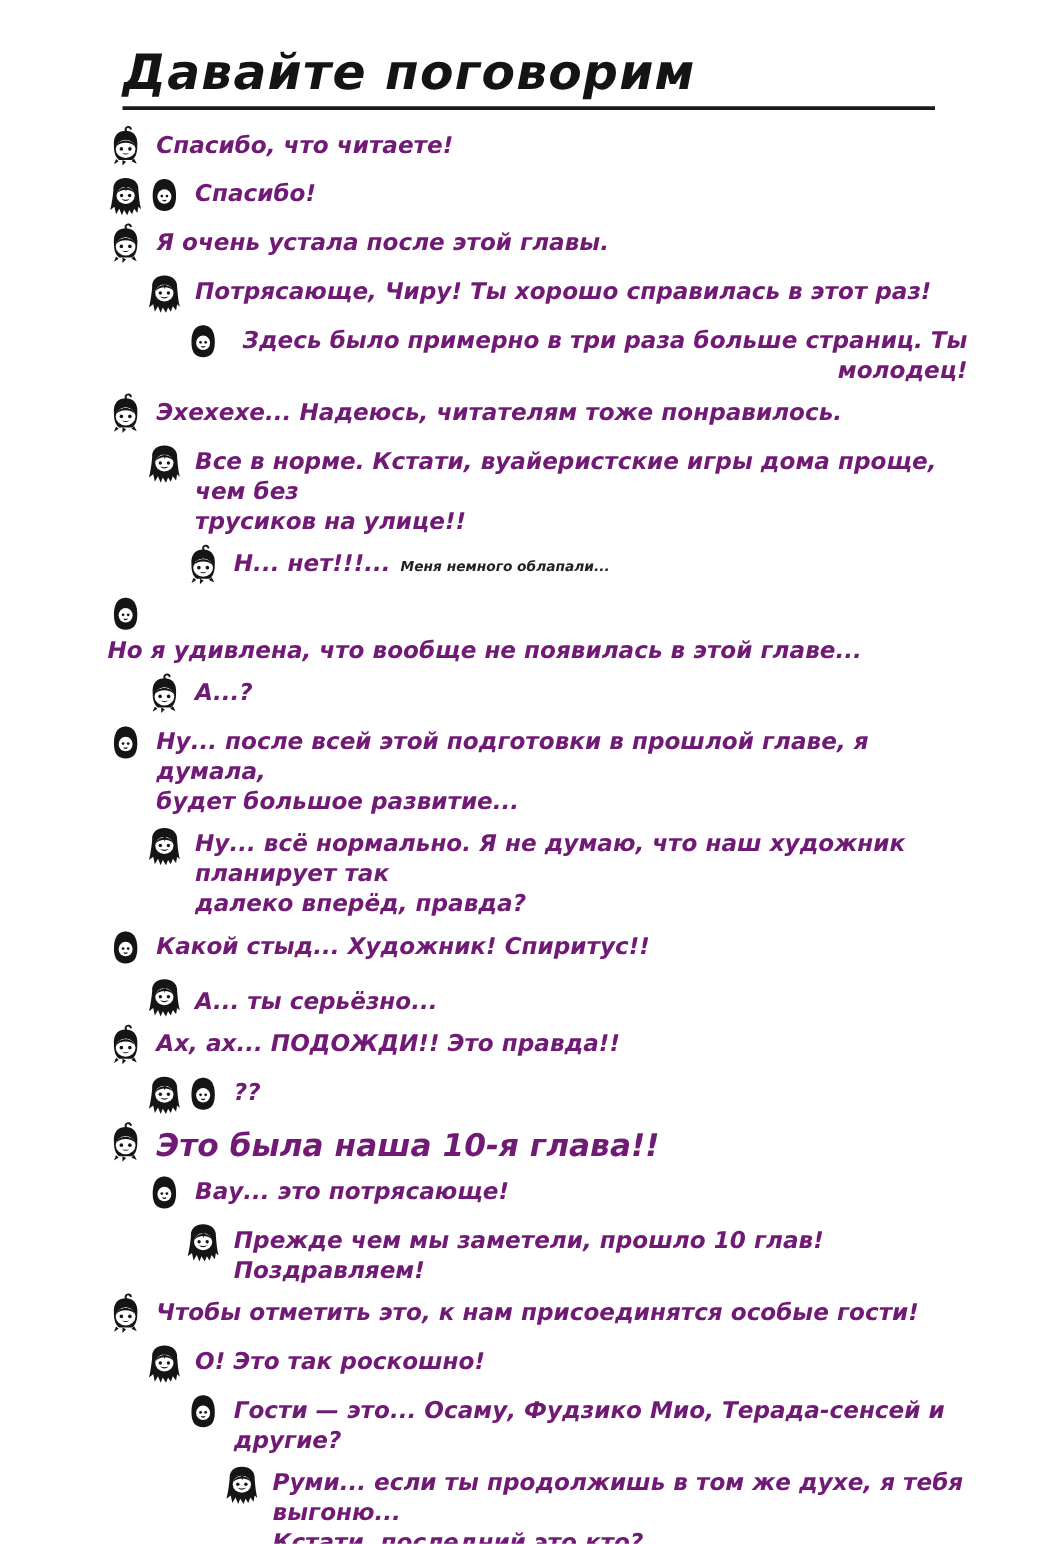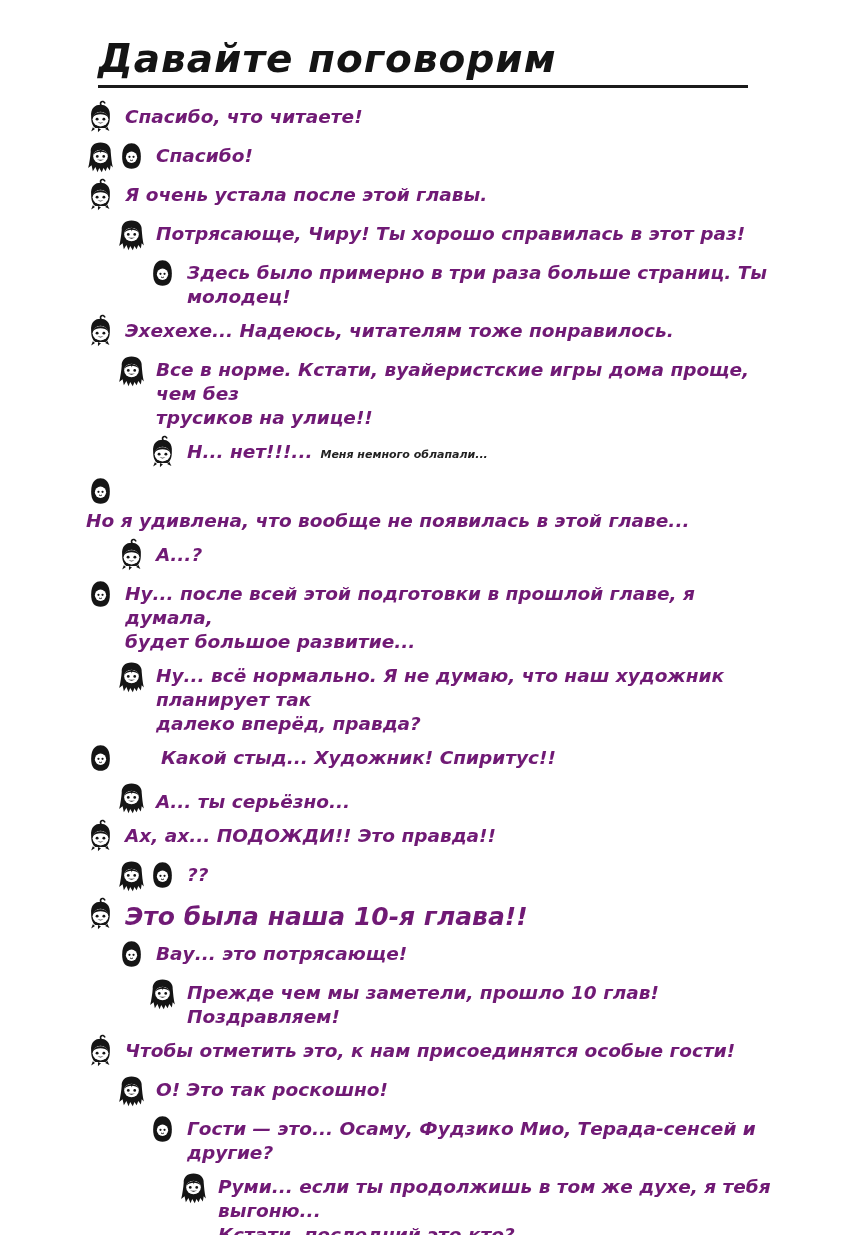--- a/index.html
+++ b/index.html
@@ -123,21 +123,21 @@
     <span class="text-wrap"><span class="text">Я очень устала после этой главы.</span></span>
   </div>
       <div class="row" style="margin-left: 31px;">
     <span class="faces">
           <svg class="face" viewBox="0 0 34 40">
             <use href="#face-saki" xlink:href="#face-saki"></use>
           </svg>
         </span>
     <span class="text-wrap"><span class="text">Потрясающе, Чиру! Ты хорошо справилась в этот раз!</span></span>
   </div>
-      <div class="row" style="margin-left: 62px;">
+      <div class="row" style="margin-left: 62px; text-align: right;">
     <span class="faces">
           <svg class="face" viewBox="0 0 34 40">
             <use href="#face-rumi" xlink:href="#face-rumi"></use>
           </svg>
         </span>
     <span class="text-wrap"><span class="text">Здесь было примерно в три раза больше страниц. Ты молодец!</span></span>
   </div>
       <div class="row" style="margin-left: 0px;">
     <span class="faces">
           <svg class="face" viewBox="0 0 34 40">
@@ -190,21 +190,21 @@
   </div>
       <div class="row" style="margin-left: 31px;">
     <span class="faces">
           <svg class="face" viewBox="0 0 34 40">
             <use href="#face-saki" xlink:href="#face-saki"></use>
           </svg>
         </span>
     <span class="text-wrap"><span class="text">Ну... всё нормально. Я не думаю, что наш художник планирует так
 далеко вперёд, правда?</span></span>
   </div>
-      <div class="row" style="margin-left: 0px; gap: 36px;">
+      <div class="row" style="margin-left: 0px;">
     <span class="faces">
           <svg class="face" viewBox="0 0 34 40">
             <use href="#face-rumi" xlink:href="#face-rumi"></use>
           </svg>
         </span>
     <span class="text-wrap"><span class="text">Какой стыд... Художник! Спиритус!!</span></span>
   </div>
       <div class="row" style="margin-left: 31px; align-items: flex-end;">
     <span class="faces">
           <svg class="face" viewBox="0 0 34 40">

